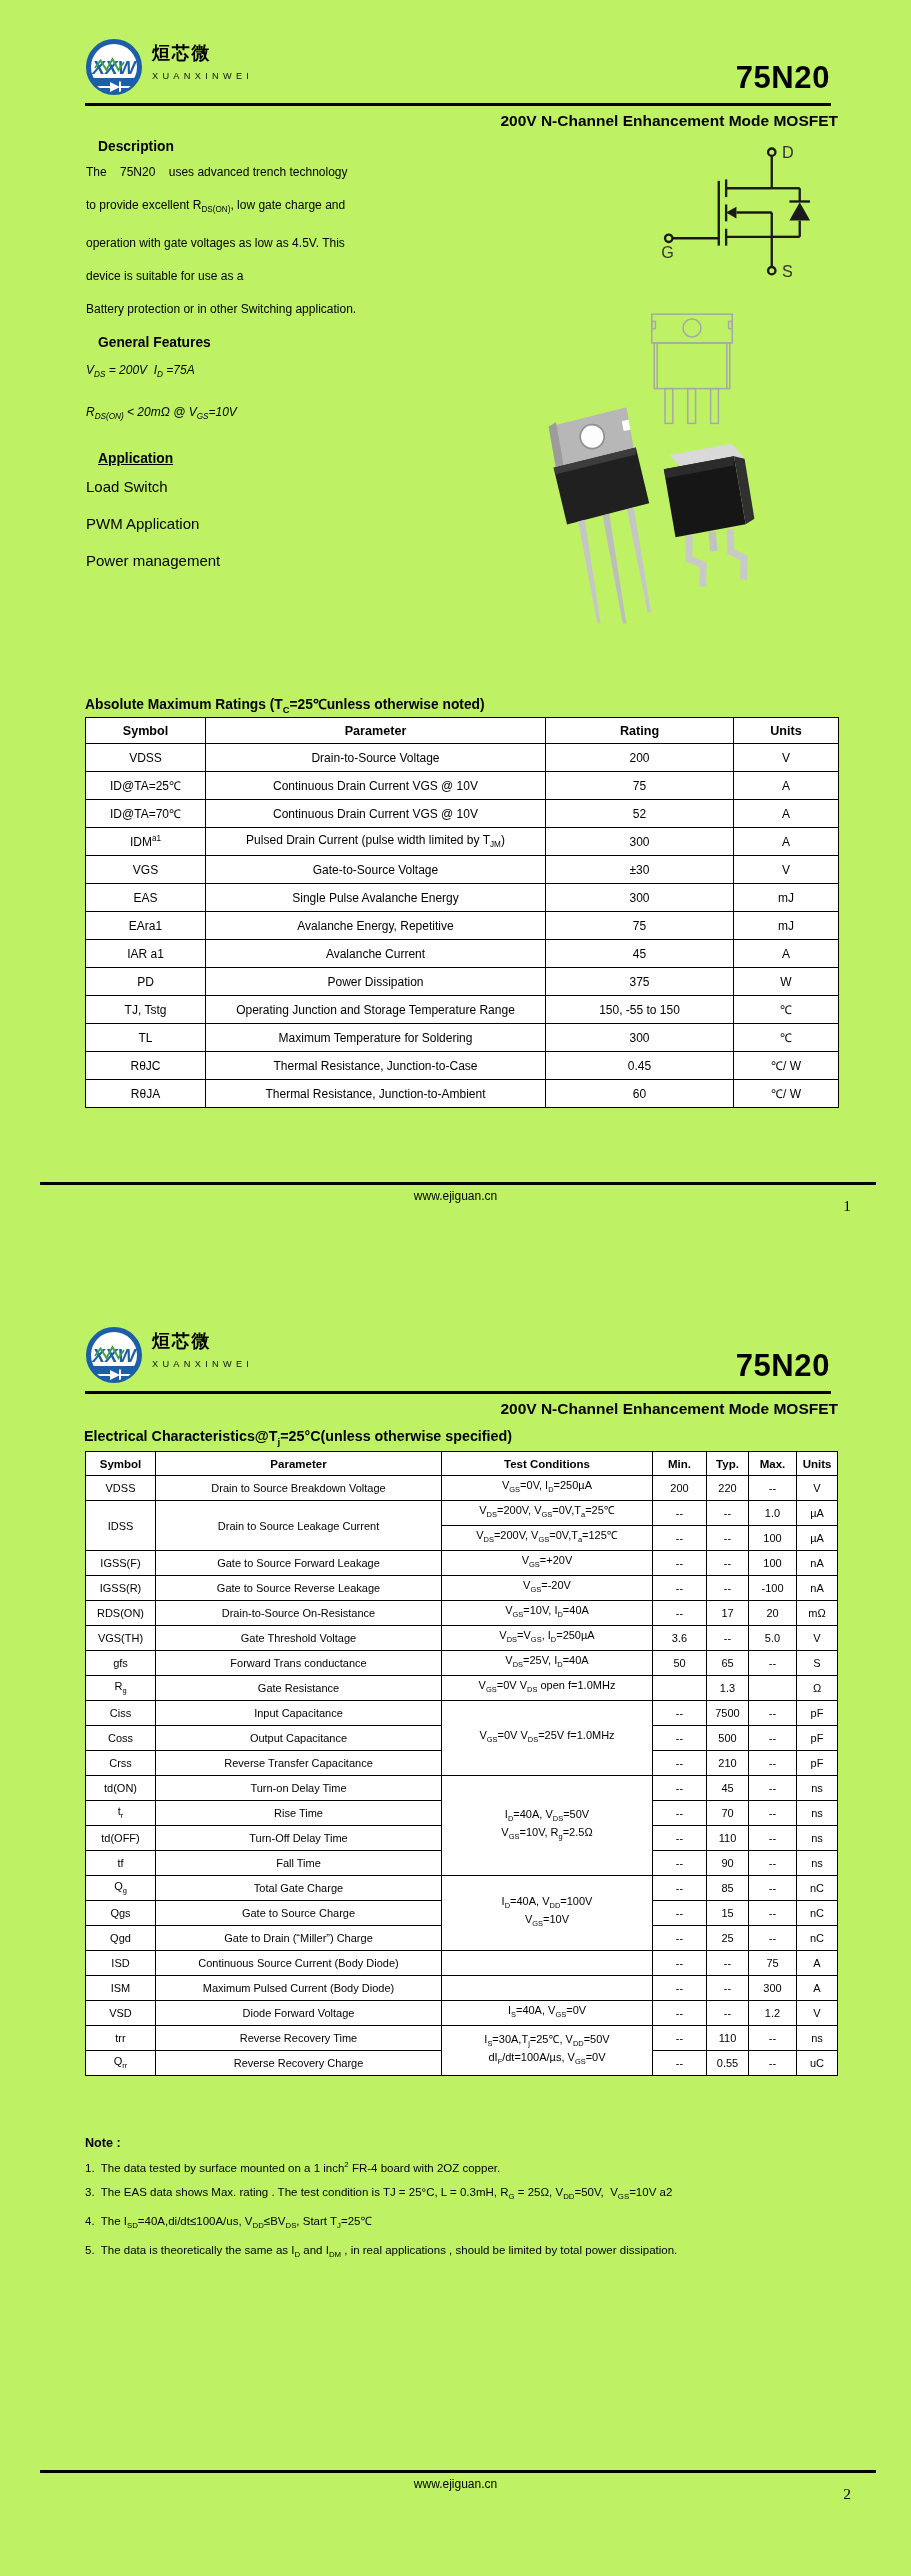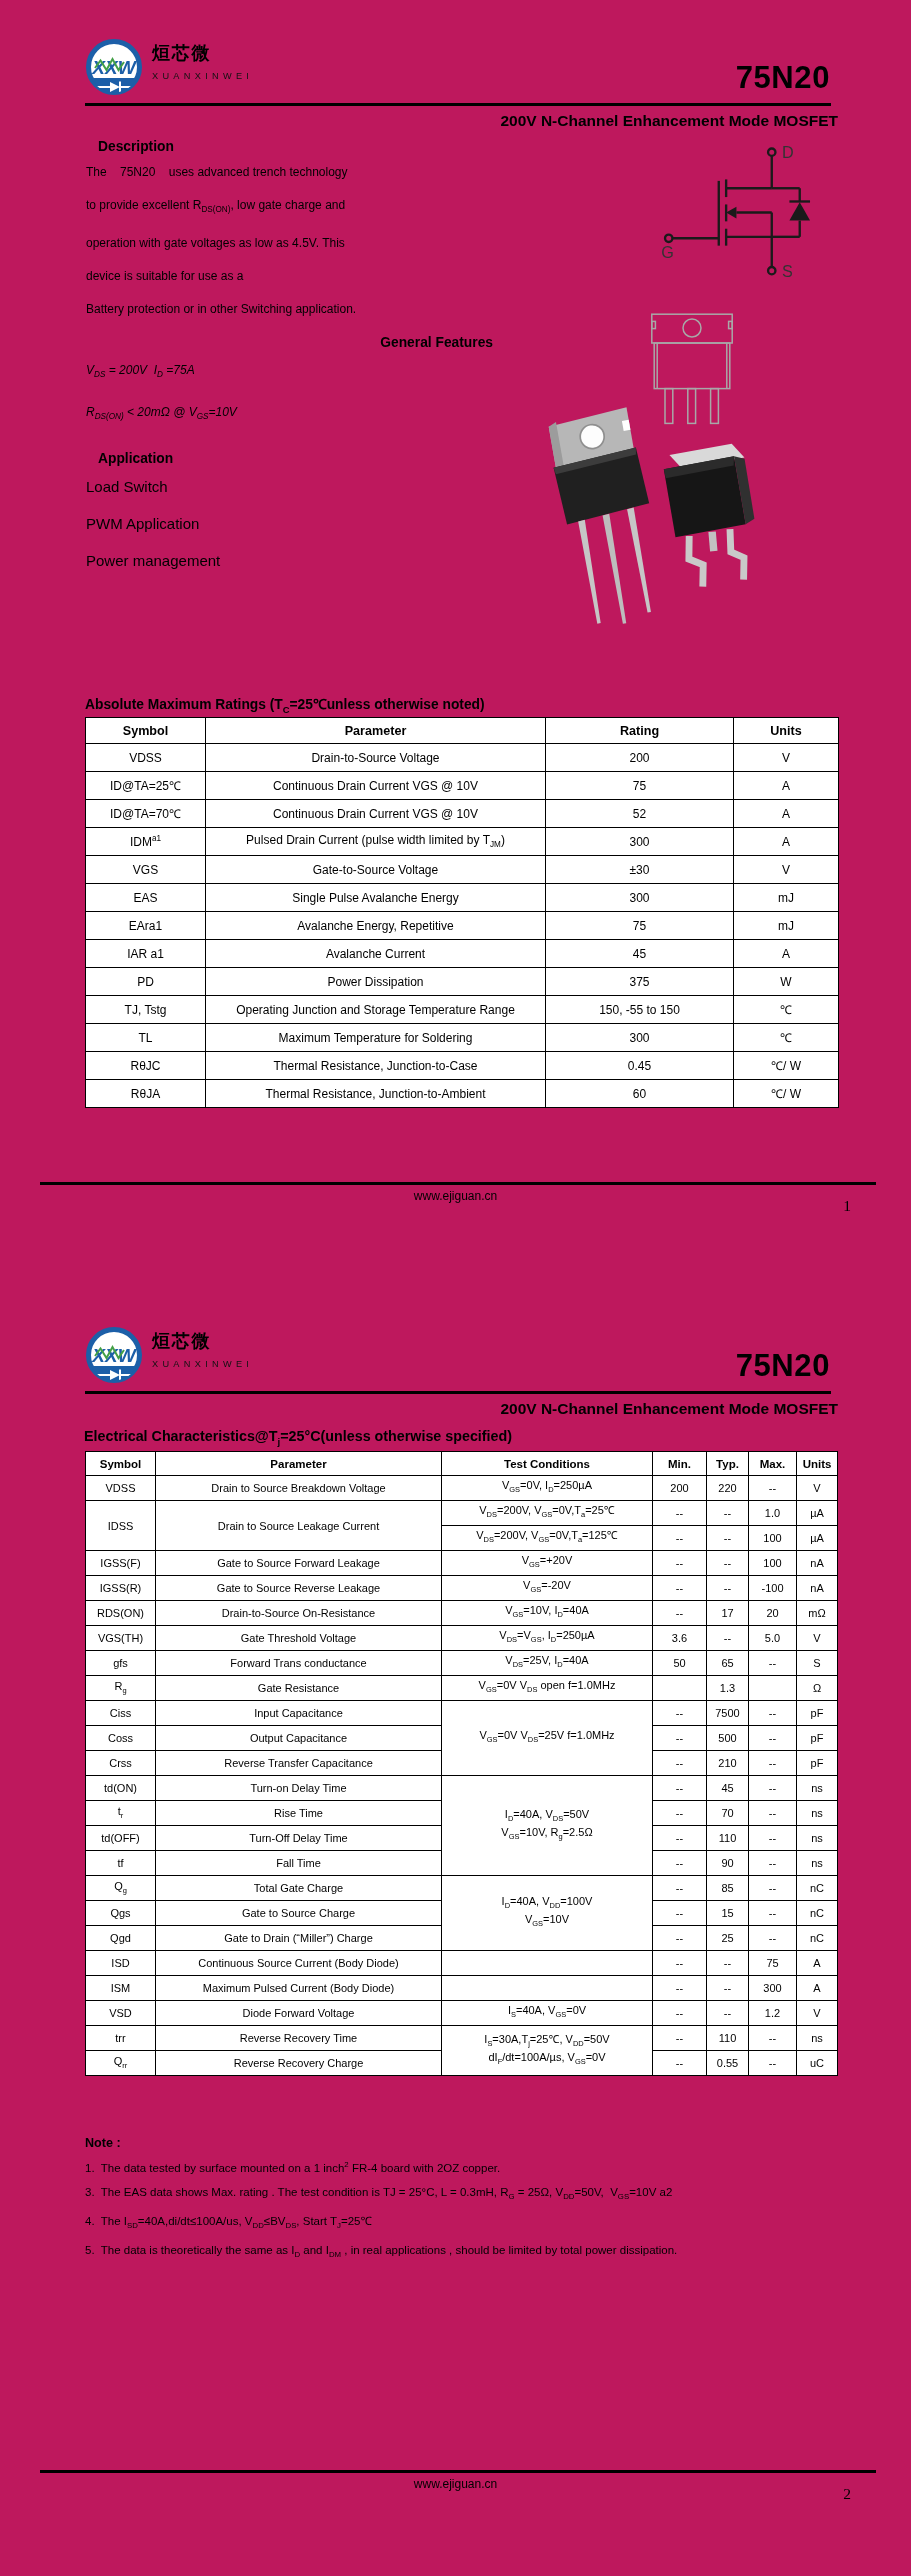--- a/index.html
+++ b/index.html
@@ -1,17 +1,17 @@
 <!DOCTYPE html>
 <html style="font-size:9.2px"><head>
 <meta charset="utf-8">
 <style>
   html,body{margin:0;padding:0;background:#e8e8e8;}
   .sheet{
-    position:relative;width:911px;height:2576px;margin:0 auto;background:#be185d;
+    position:relative;width:911px;height:2576px;margin:0 auto;background:#bef264;
     font-family:"Liberation Sans", sans-serif;color:#000;overflow:hidden;
   }
   .page{position:absolute;left:0;width:911px;height:1288px;}
   .page-1{top:0;}
   .page-2{top:1288px;}
 
   
   .logo{position:absolute;left:84px;top:37px;display:flex;gap:8px;align-items:flex-start;}
   .logo-svg{width:60px;height:60px;display:block;}
   .brand-cn{font-family:Liberation Sans, sans-serif;font-size:18px;font-weight:700;line-height:33px;letter-spacing:1.7px;}
@@ -19,22 +19,22 @@
   .product-id{position:absolute;right:81px;top:60px;font-size:31px;font-weight:700;letter-spacing:0.6px;}
   .header-rule{position:absolute;left:85px;top:103px;width:746px;height:3.4px;background:#000;}
   .doc-subtitle{position:absolute;right:73px;top:112px;font-size:15.5px;font-weight:700;}
 
   
   .left-col{position:absolute;left:86px;top:138px;width:407px;}
   .section-title{font-size:13.8px;font-weight:700;margin:0;line-height:18.4px;padding-left:12px;}
   .desc-line{font-size:12px;margin:0;line-height:33px;white-space:pre-wrap;}
   .feat-line{font-size:12px;margin:0;line-height:36px;white-space:pre-wrap;font-style:italic;}
   .app-line{font-size:15px;margin:0;line-height:37px;}
-  .gap1{margin-top:8px;text-align:right;}
-  .gap2{margin-top:15px;}
+  .gap1{margin-top:8px;}
+  .gap2{margin-top:15px;text-decoration:underline;}
 
   
   .mosfet-symbol{position:absolute;left:654px;top:130px;width:184px;height:168px;}
   .pkg-outline{position:absolute;left:644px;top:313px;width:96px;height:114px;}
   .pkg-to220{position:absolute;left:543px;top:402px;width:120px;height:235px;}
   .pkg-to263{position:absolute;left:652px;top:436px;width:106px;height:172px;}
 
   
   table{border-collapse:collapse;table-layout:fixed;background:#fff;}
   td,th{border:1.1px solid #000;text-align:center;vertical-align:middle;padding:0.6px 2.3px;overflow:hidden;}

